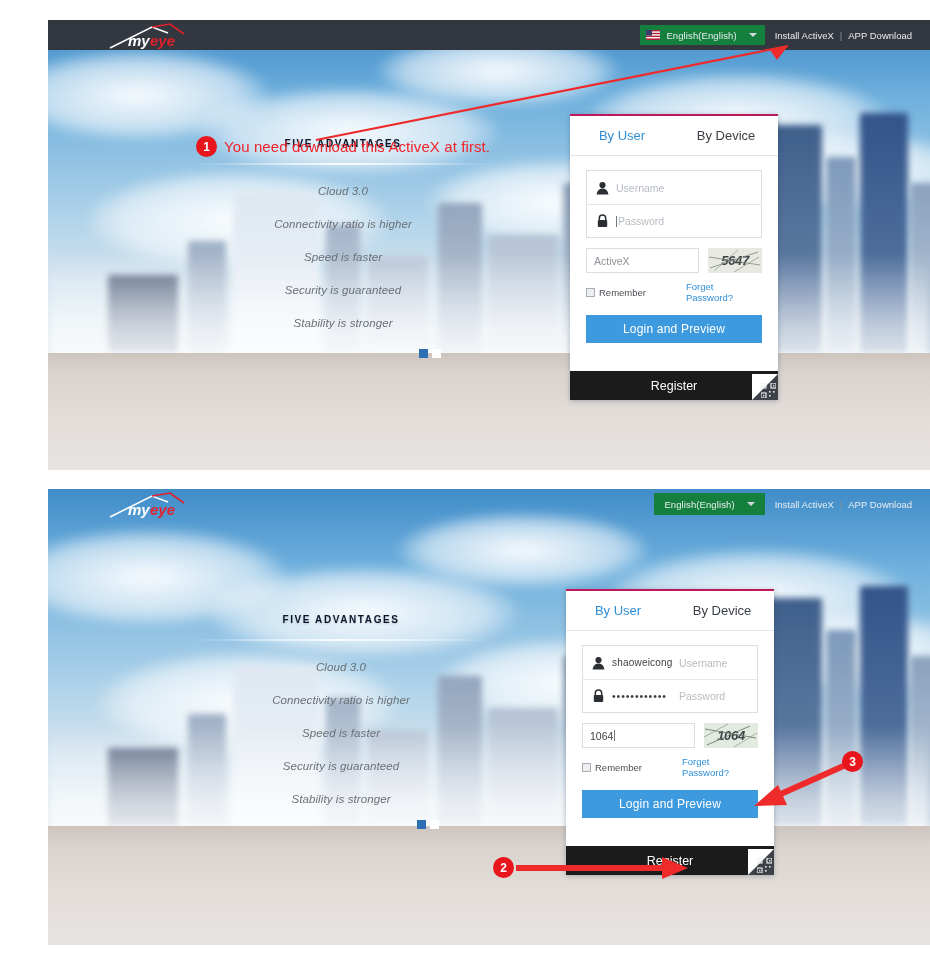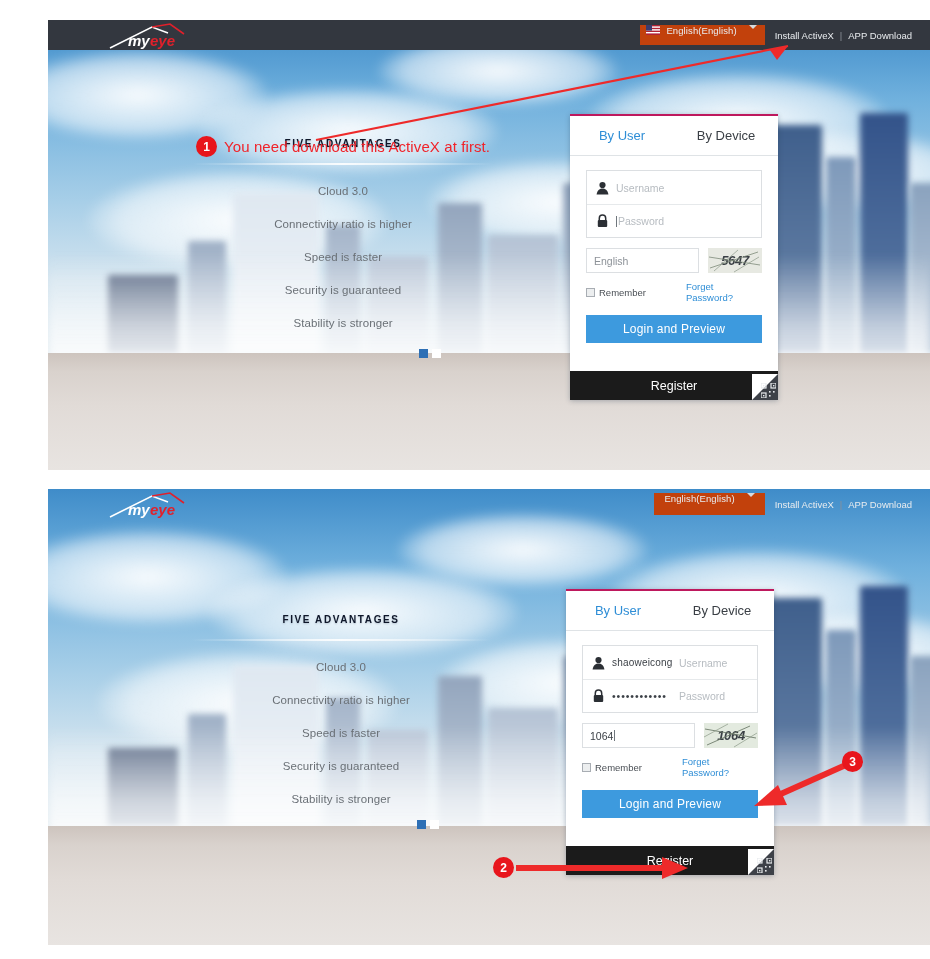--- a/index.html
+++ b/index.html
@@ -49,41 +49,41 @@
   .topbar.clear { background:transparent; }
 
   .logo { position:absolute; left:58px; top:2px; width:98px; height:30px; }
   .logo svg { display:block; }
 
   .navright {
     position:absolute; right:18px; top:0; height:30px;
     display:flex; align-items:center; gap:0;
   }
   .langbox {
-    display:flex; align-items:flex-start; gap:6px;
-    background:#c2410c; height:20px; padding:0 8px 0 6px;
+    display:flex; align-items:center; gap:6px;
+    background:#15803d; height:20px; padding:0 8px 0 6px;
     margin-right:10px;
   }
   .flag { width:14px; height:10px; display:block; }
   .langtext { color:#e9ecef; font-size:9.5px; letter-spacing:.1px; white-space:nowrap; }
   .caret { width:0;height:0;border-left:4px solid transparent;border-right:4px solid transparent;border-top:4px solid #d6dade; margin-left:6px; }
   .navlink { color:#e9ecef; font-size:9.5px; white-space:nowrap; text-decoration:none; }
   .navsep { color:#8b9099; font-size:9.5px; margin:0 6px; }
 
   
   .promo { position:absolute; z-index:5; text-align:center; width:330px; }
   .promo-title {
     color:#0f172a; font-size:10px; letter-spacing:1.6px; font-weight:600;
     text-shadow:0 1px 2px rgba(120,140,160,.45);
   }
   .promo-rule {
     width:300px; height:2px; margin:14px auto 0;
     background: linear-gradient(90deg, rgba(255,255,255,0) 0%, rgba(255,255,255,.9) 50%, rgba(255,255,255,0) 100%);
   }
-  .promo-list { margin-top:20px; }
+  .promo-list { margin-top:20px;font-style:italic; }
   .promo-item { color:#6a7076; font-size:11.5px; margin-bottom:21px; letter-spacing:.1px; }
   .dots { position:absolute; z-index:5; display:flex; gap:4px; }
   .dot { width:9px; height:9px; }
   .dot.on { background:#2d6fb5; }
   .dot.off { background:#ffffff; }
 
   
   .card {
     position:absolute; z-index:8; width:208px;
     background:#ffffff; border-top:2px solid #be185d;
@@ -264,21 +264,21 @@
                 <path d="M3.3 6 V4.2 a3.2 3.2 0 0 1 6.4 0 V6" stroke="#2b2f34" stroke-width="1.5" fill="none"></path>
                 <rect x="1.8" y="5.9" width="9.4" height="7.2" rx="1" fill="#2b2f34"></rect>
               </svg>
             </span>
             <span class="caretbar"></span>
             <span class="credph">Password</span>
           </div>
         </div>
 
         <div class="verifyrow">
-          <div class="verifyin">English</div>
+          <div class="verifyin">ActiveX</div>
           <div class="captcha">
             <span class="captcha-txt">5647</span>
             <svg viewBox="0 0 54 25">
               <path d="M2 20 L50 4" stroke="#7d8a7a" stroke-width="0.8" fill="none"></path>
               <path d="M1 9 L52 17" stroke="#7d8a7a" stroke-width="0.8" fill="none"></path>
               <path d="M6 23 L30 2" stroke="#8d9a8a" stroke-width="0.7" fill="none"></path>
               <path d="M26 24 L51 9" stroke="#8d9a8a" stroke-width="0.7" fill="none"></path>
             </svg>
           </div>
         </div>

